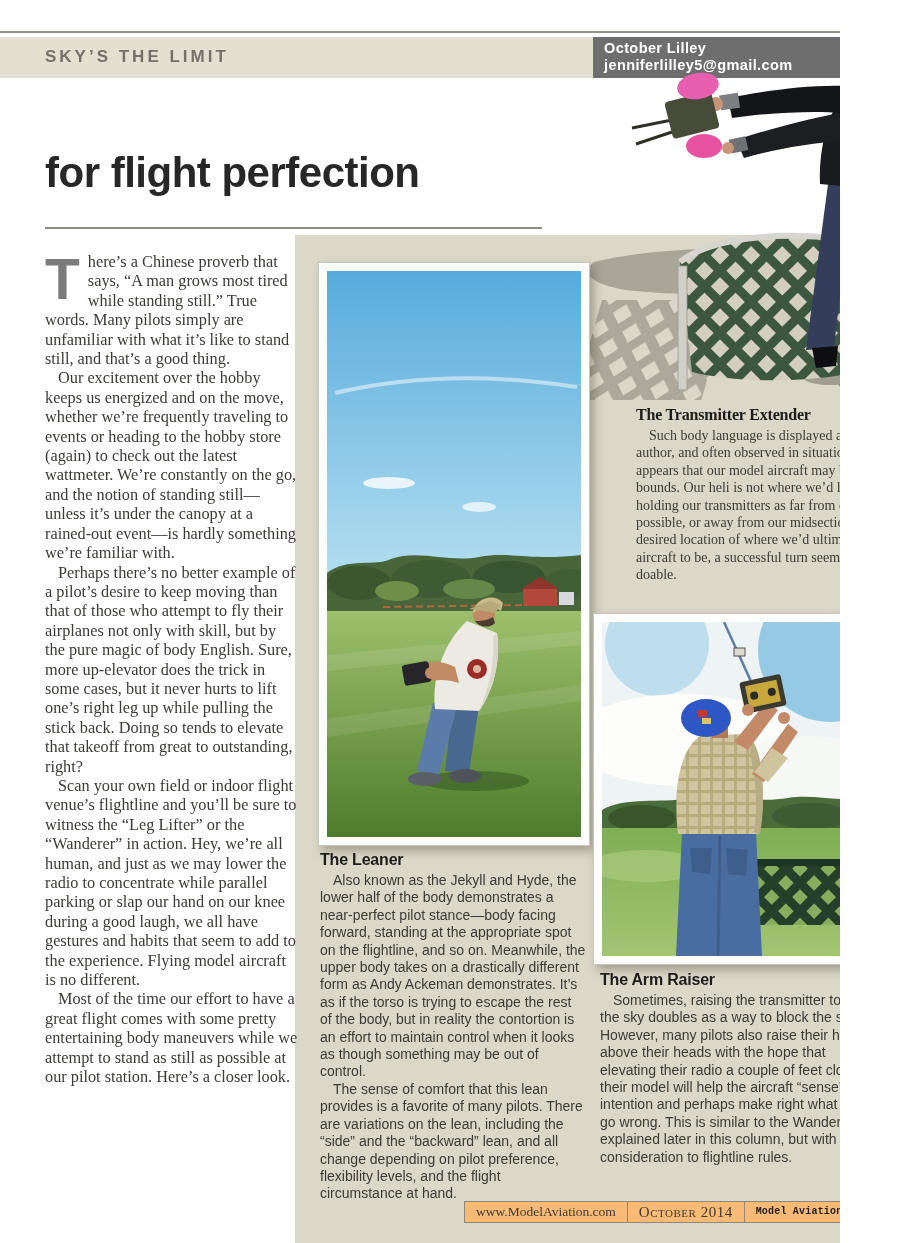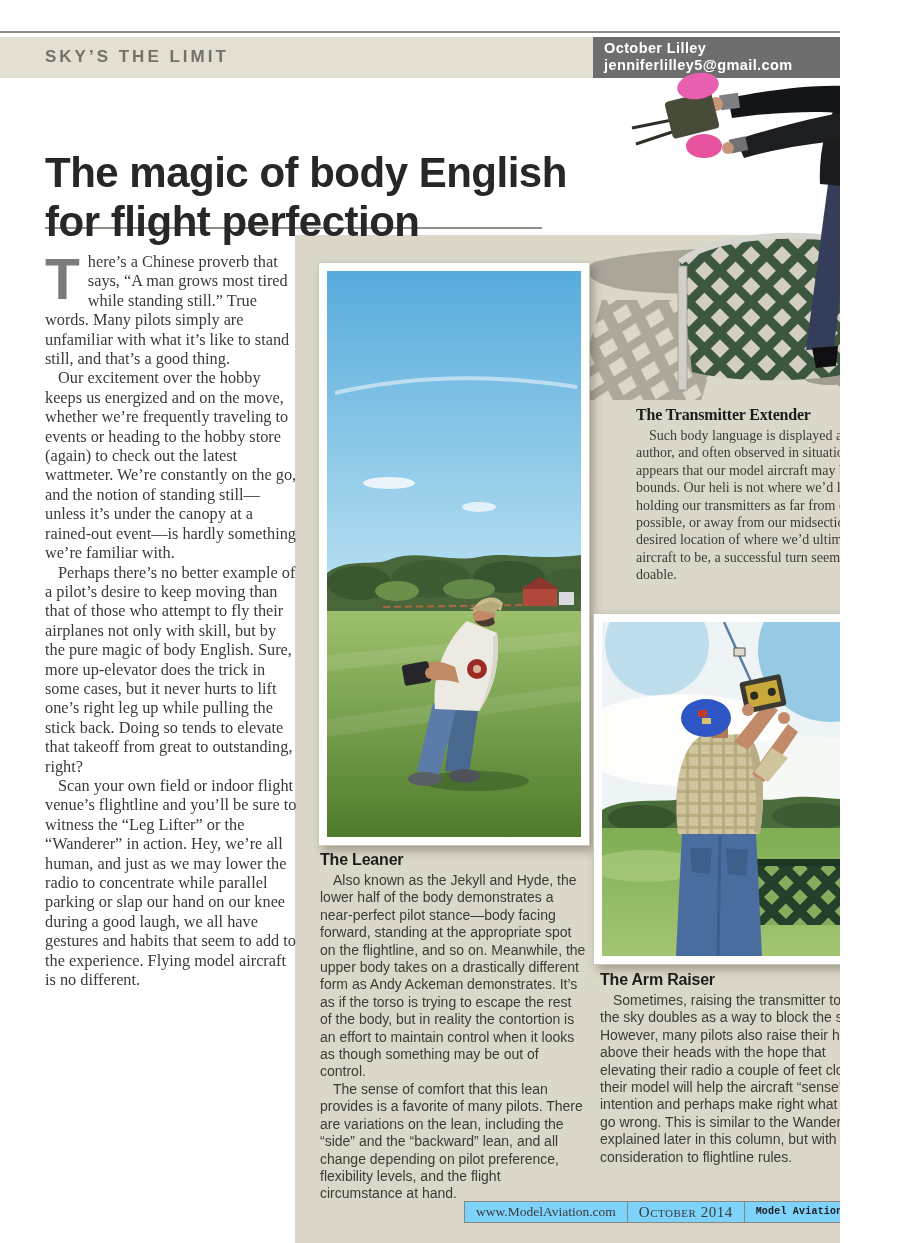--- a/index.html
+++ b/index.html
@@ -37,21 +37,21 @@
   .author-cutout{position:absolute;left:580px;top:0;width:336px;height:412px;z-index:2;}
   
   .section{position:absolute;z-index:4;color:#3c3a35;}
   .section h3{margin:0 0 3px 0;font-size:16px;font-weight:bold;color:#1d1c1a;letter-spacing:-.2px;}
   .section p{margin:0;font-size:14px;line-height:17.4px;text-indent:13px;}
   .sec-extender{left:636px;top:406px;width:282px;font-family:Liberation Serif, serif;}
   .sec-leaner{left:320px;top:851px;width:266px;}
   .sec-armraiser{left:600px;top:971px;width:282px;}
   
   .footer-bar{position:absolute;left:464px;top:1201px;height:22px;display:flex;z-index:4;
-              border:1px solid #8b897d;background:#7dd3fc;box-sizing:border-box;}
+              border:1px solid #8b897d;background:#fdba74;box-sizing:border-box;}
   .footer-bar .seg{padding:0 11px;line-height:20px;white-space:nowrap;}
   .footer-bar .seg + .seg{border-left:1px solid #8b897d;text-align:right;}
   .f-site{font-family:"Liberation Serif",serif;font-size:13.5px;color:#3a3a36;}
   .f-date{font-family:"Liberation Serif",serif;font-variant:small-caps;font-size:15px;color:#3a3a36;letter-spacing:.5px;}
   .f-mag{font-weight:bold;font-size:10px;color:#1d1c1a;letter-spacing:.2px;font-family:Liberation Mono, monospace;}
   .f-page{font-weight:bold;font-size:14.5px;color:#1d1c1a;margin-top:20px;}
 </style>
 </head>
 <body>
 
@@ -62,21 +62,20 @@
   <div class="kicker-band">
     <span class="kicker">SKY’S THE LIMIT</span>
   </div>
 
   <div class="contact-box">
     <div>October Lilley</div>
     <div>jenniferlilley5@gmail.com</div>
   </div>
 
   <h1 class="headline">
-    <span>The magic of body English</span>
     <span>for flight perfection</span>
   </h1>
   <div class="headline-rule"></div>
 
   <div class="beige-panel"></div>
 
   <div class="author-cutout">
     <svg width="336" height="412" viewBox="0 0 336 412">
       <defs>
         <pattern id="lat" width="22" height="22" patternUnits="userSpaceOnUse" patternTransform="rotate(45)">
@@ -269,20 +268,21 @@
   <div class="section sec-armraiser">
     <h3>The Arm Raiser</h3>
     <p>Sometimes, raising the transmitter toward the sky doubles as a way to block the sun. However, many pilots also raise their hands above their heads with the hope that elevating their radio a couple of feet closer to their model will help the aircraft “sense” their intention and perhaps make right what may go wrong. This is similar to the Wanderer, explained later in this column, but with more consideration to flightline rules.</p>
   </div>
 
   <div class="article-col">
     <p><span class="dropcap">T</span><span>here’s a Chinese proverb that says, “A man grows most tired while standing still.” True words. Many pilots simply are unfamiliar with what it’s like to stand still, and that’s a good thing.</span></p>
     <p class="indent">Our excitement over the hobby keeps us energized and on the move, whether we’re frequently traveling to events or heading to the hobby store (again) to check out the latest wattmeter. We’re constantly on the go, and the notion of standing still—unless it’s under the canopy at a rained-out event—is hardly something we’re familiar with.</p>
     <p class="indent">Perhaps there’s no better example of a pilot’s desire to keep moving than that of those who attempt to fly their airplanes not only with skill, but by the pure magic of body English. Sure, more up-elevator does the trick in some cases, but it never hurts to lift one’s right leg up while pulling the stick back. Doing so tends to elevate that takeoff from great to outstanding, right?</p>
     <p class="indent">Scan your own field or indoor flight venue’s flightline and you’ll be sure to witness the “Leg Lifter” or the “Wanderer” in action. Hey, we’re all human, and just as we may lower the radio to concentrate while parallel parking or slap our hand on our knee during a good laugh, we all have gestures and habits that seem to add to the experience. Flying model aircraft is no different.</p>
+    <p class="indent">Most of the time our effort to have a great flight comes with some pretty entertaining body maneuvers while we attempt to stand as still as possible at our pilot station. Here’s a closer look.</p>
   </div>
 
   <div class="footer-bar">
     <span class="seg f-site">www.ModelAviation.com</span>
     <span class="seg f-date">October 2014</span>
     <span class="seg f-mag">Model Aviation</span>
     <span class="seg f-page">101</span>
   </div>
 
 </div>

